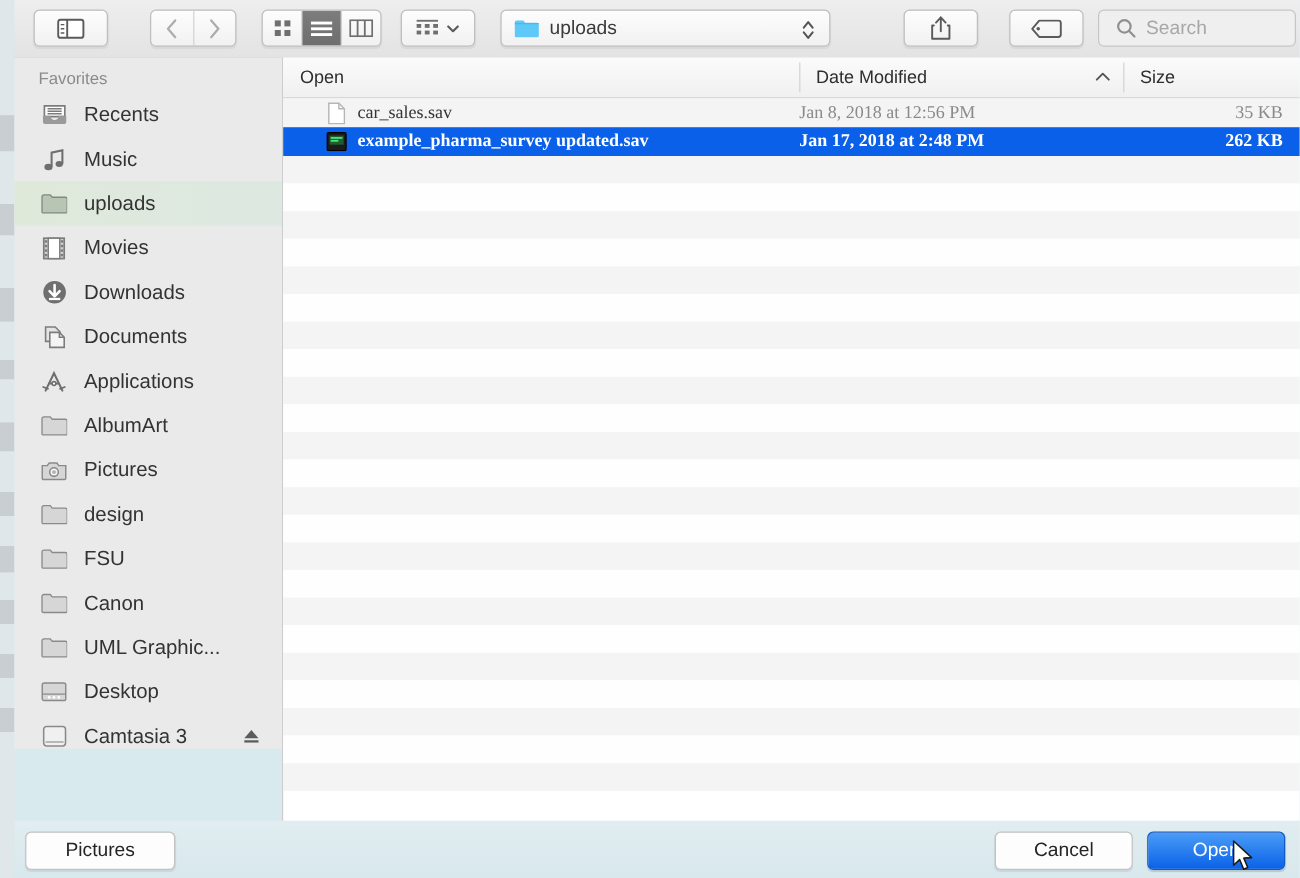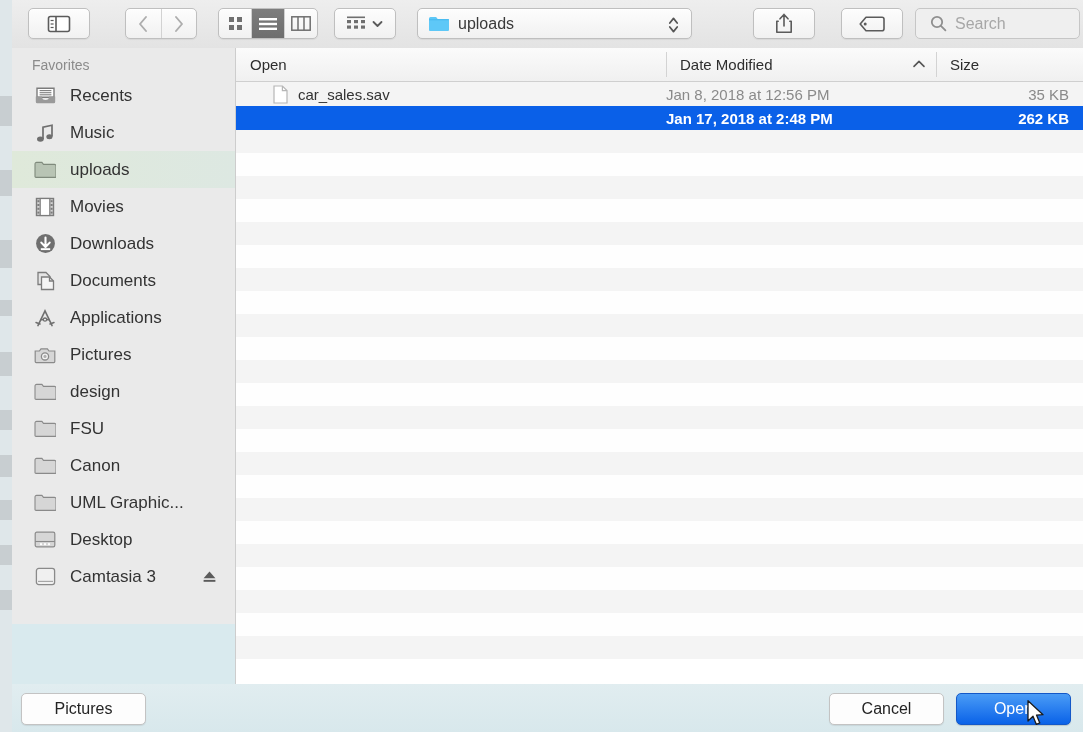--- a/index.html
+++ b/index.html
@@ -53,21 +53,21 @@
 
   
   .filelist{position:absolute;left:235px;top:48px;width:848px;height:636px;background:#fff;
     border-left:1px solid #cdcdcd;box-sizing:border-box;}
   .fl-header{position:relative;height:33px;background:linear-gradient(to bottom,#fbfbfb,#f0f0f0);
     border-bottom:1px solid #cfcfcf;}
   .fl-header .col{position:absolute;top:0;height:33px;display:flex;align-items:center;
     font-size:15px;color:#2e2e2e;box-sizing:border-box;}
   .fl-header .col .divider{position:absolute;left:0;top:4px;width:1px;height:25px;background:#d3d3d3;}
   .rows{position:relative;}
-  .row{height:23px;position:relative;}
+  .row{height:23px;position:relative;font-family:Liberation Serif, serif;}
   .row.odd{background:#f4f4f4;}
   .row.even{background:#fefefe;}
   .row.file{height:24px;display:flex;align-items:center;}
   .row.sel{background:#0a60e8;}
   .cell-name{position:absolute;left:0;display:flex;align-items:center;}
   .cell-name .fico{width:20px;height:20px;margin-left:34px;display:flex;align-items:center;justify-content:center;}
   .cell-name .fname{font-size:15px;color:#333;margin-left:8px;white-space:nowrap;}
   .row.sel .fname{color:#fff;}
   .cell-date{position:absolute;left:430px;font-size:15px;color:#8a8a8a;white-space:nowrap;}
   .row.sel .cell-date{color:#fff;}
@@ -292,20 +292,28 @@
           <path d="M4 17.5L11 3l7 14.5" fill="none" stroke="#6f6f6f" stroke-width="1.7" stroke-linecap="round"></path>
           <line x1="6.6" y1="11.6" x2="15.4" y2="11.6" stroke="#6f6f6f" stroke-width="1.7"></line>
           <circle cx="11" cy="11.6" r="1.6" fill="#fff" stroke="#6f6f6f" stroke-width="1.3"></circle>
           <line x1="2" y1="14.5" x2="6" y2="16" stroke="#6f6f6f" stroke-width="1.5" stroke-linecap="round"></line>
           <line x1="20" y1="14.5" x2="16" y2="16" stroke="#6f6f6f" stroke-width="1.5" stroke-linecap="round"></line>
         </svg>
       </span>
       <span class="lbl">Applications</span>
     </div>
 
+    <div class="sb-item">
+      <span class="ico">
+        <svg width="22" height="18" viewBox="0 0 22 18">
+            <path d="M1 3a1.6 1.6 0 011.6-1.6h5.3l1.6 2h10.9A1.6 1.6 0 0122 5v10.4a1 1 0 01-1 1H2a1 1 0 01-1-1z" fill="#d6d6d6" stroke="#8a8a8a" stroke-width="1.1"></path>
+          </svg>
+      </span>
+      <span class="lbl">AlbumArt</span>
+    </div>
 
     <div class="sb-item">
       <span class="ico">
         <svg width="22" height="18" viewBox="0 0 22 18">
           <path d="M1.2 5h4.2l1.6-2.2h6.4L15 5h5.8v10.6a1 1 0 01-1 1H2.2a1 1 0 01-1-1z" fill="#d6d6d6" stroke="#8a8a8a" stroke-width="1.2"></path>
           <circle cx="11" cy="10.4" r="3.6" fill="#f2f2f2" stroke="#8a8a8a" stroke-width="1.3"></circle>
           <circle cx="11" cy="10.4" r="1.6" fill="#b0b0b0"></circle>
         </svg>
       </span>
       <span class="lbl">Pictures</span>
@@ -408,20 +416,31 @@
               <path d="M9.4 1v4.6H14" fill="none" stroke="#b6b6b6" stroke-width="1.2"></path>
             </svg>
           </span>
           <span class="fname">car_sales.sav</span>
         </span>
         <span class="cell-date">Jan 8, 2018 at 12:56 PM</span>
         <span class="cell-size">35 KB</span>
       </div>
 
       <div class="row file sel">
+        <span class="cell-name">
+          <span class="fico">
+            <svg width="17" height="16" viewBox="0 0 17 16">
+              <rect x="0.5" y="0.5" width="16" height="15" rx="1.4" fill="#1b1b1b" stroke="#000" stroke-width="1"></rect>
+              <rect x="2.6" y="3" width="11.8" height="7.6" fill="#1f5c2e"></rect>
+              <rect x="3.6" y="4.2" width="9.8" height="1.5" fill="#4ee07a"></rect>
+              <rect x="3.6" y="6.6" width="6.4" height="1.5" fill="#4ee07a"></rect>
+            </svg>
+          </span>
+          <span class="fname">example_pharma_survey updated.sav</span>
+        </span>
         <span class="cell-date">Jan 17, 2018 at 2:48 PM</span>
         <span class="cell-size">262 KB</span>
       </div>
 
       <div class="row odd"></div>
       <div class="row even"></div>
       <div class="row odd"></div>
       <div class="row even"></div>
       <div class="row odd"></div>
       <div class="row even"></div>

